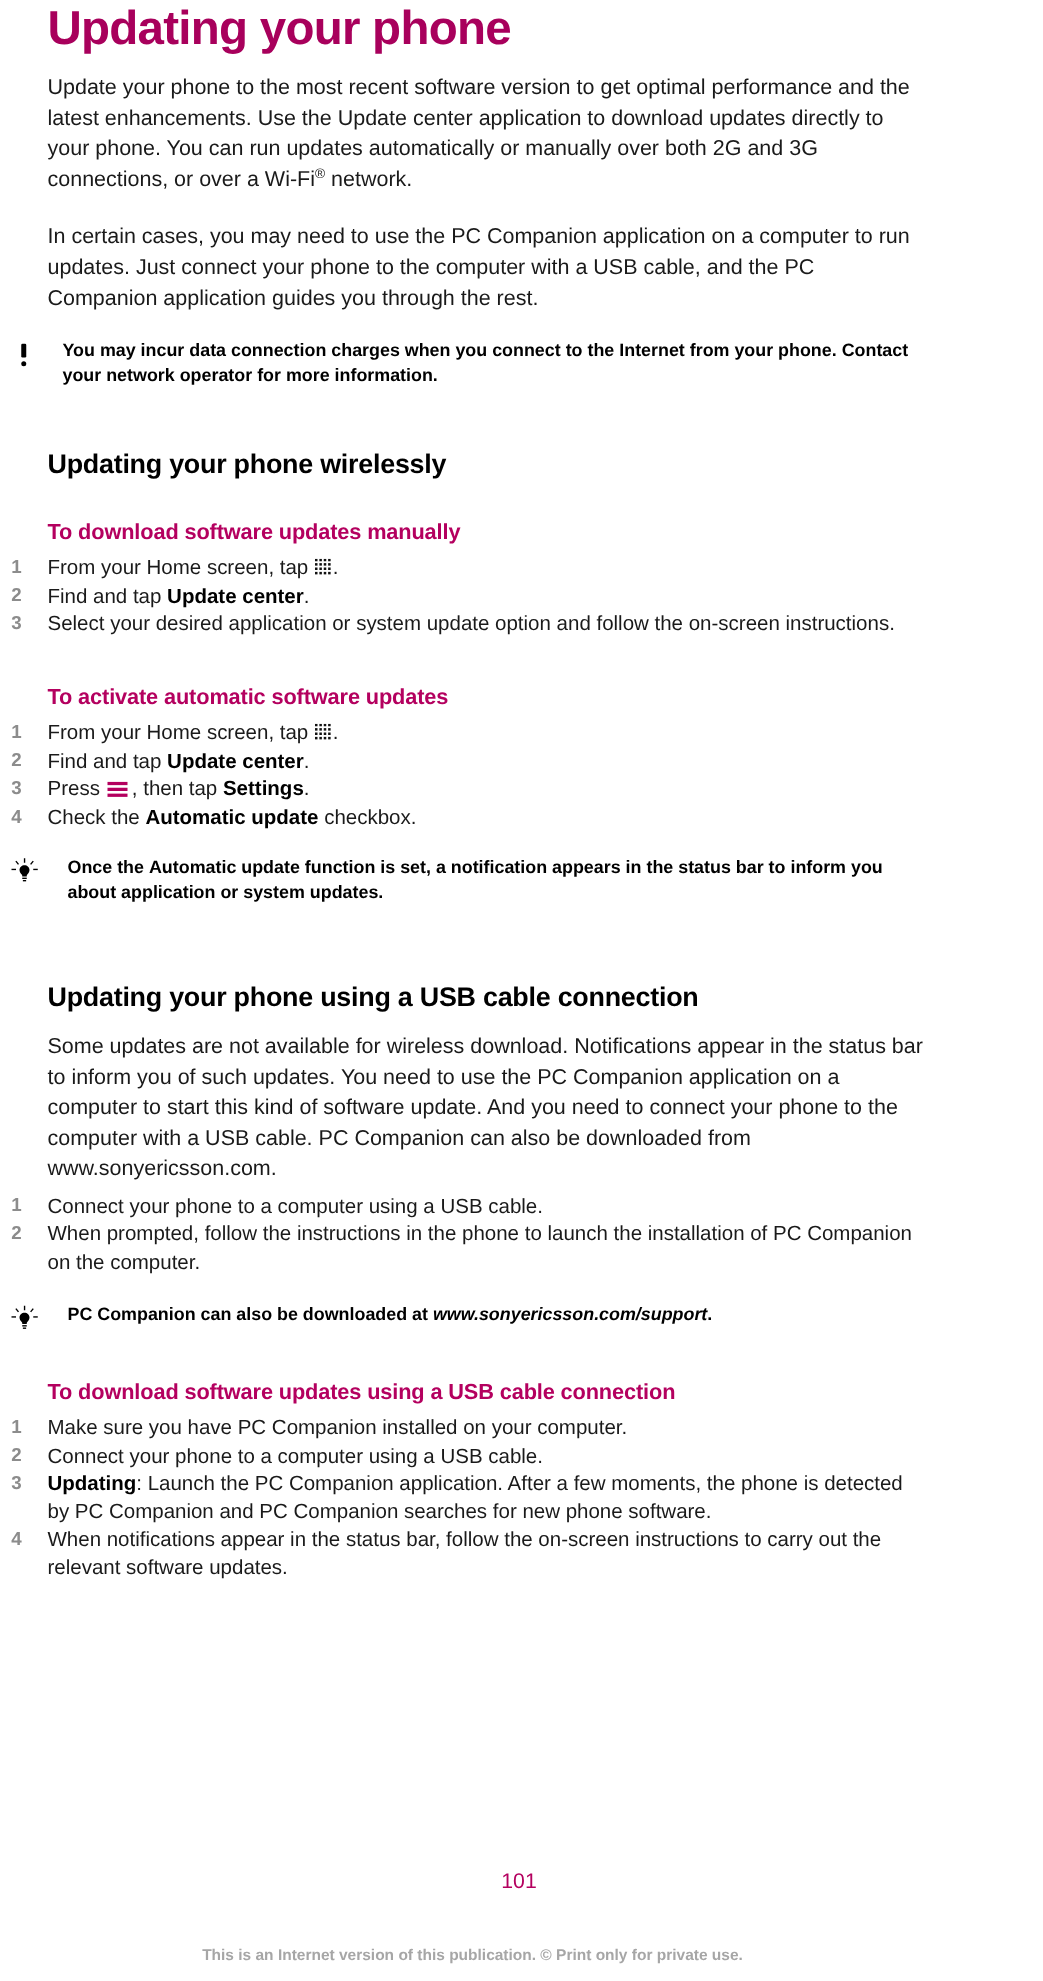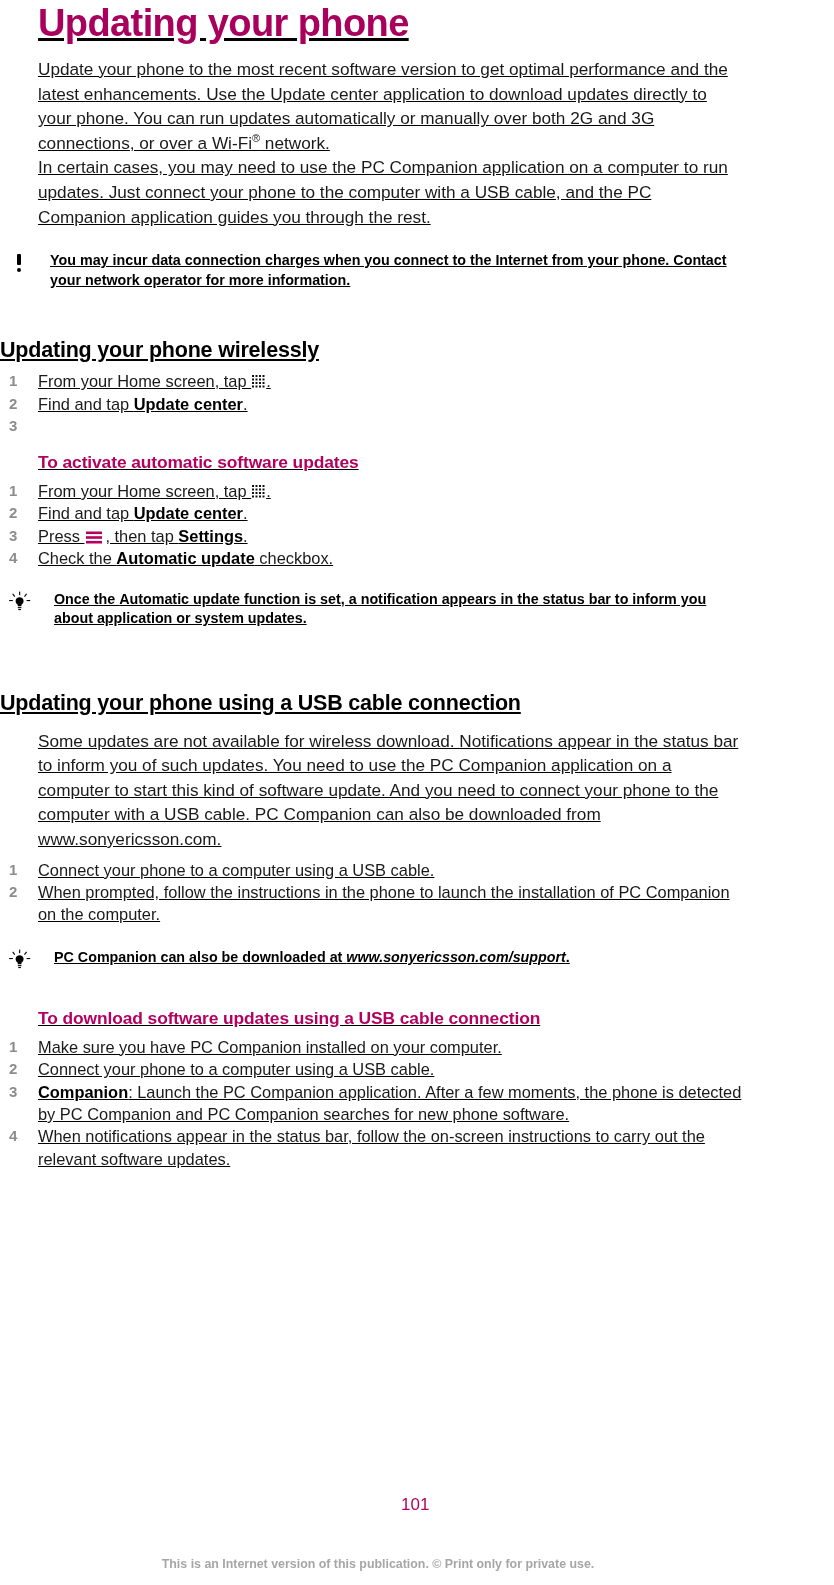--- a/index.html
+++ b/index.html
@@ -16,21 +16,20 @@
     color: #000000;
     -webkit-font-smoothing: antialiased;
   }
   .page {
     position: relative;
     width: 756px;
     height: 1585px;
     box-sizing: border-box;
     padding: 0;
     overflow: hidden;
-    text-decoration: underline;
   }
 
   
   .chapter-title {
     color: #a8005c;
     font-size: 38px;
     font-weight: bold;
     letter-spacing: -0.6px;
     line-height: 1.0;
     margin: 0;
@@ -43,21 +42,21 @@
     padding-left: 38px;
     padding-right: 14px;
   }
   p.body {
     font-size: 17.2px;
     line-height: 24.6px;
     margin: 0;
     color: #1a1a1a;
   }
   p.body.first { margin-top: 15px; }
-  p.body.second { }
+  p.body.second { margin-top: 21px; }
   p.body.section { margin-top: 13px; }
   sup.reg {
     font-size: 11px;
     vertical-align: super;
     line-height: 0;
   }
 
   
   .note {
     display: flex;
@@ -111,20 +110,21 @@
 
   
   .icon-bulb { width: 24px; height: 22px; display:block; }
 
   
   h2.section-head {
     font-size: 21.5px;
     font-weight: bold;
     color: #000;
     margin: 0;
+    padding-left: 38px;
     letter-spacing: -0.2px;
   }
   h2.section-head.first-head { margin-top: 48px; }
   h2.section-head.usb-head { margin-top: 62px; }
 
   h3.task-head {
     font-size: 17.4px;
     font-weight: bold;
     color: #b4005f;
     margin: 0;
@@ -220,20 +220,21 @@
       <div class="icon-exclaim">
         <div class="bar"></div>
         <div class="dot"></div>
       </div>
     </div>
     <div class="note-text">You may incur data connection charges when you connect to the Internet from your phone. Contact your network operator for more information.</div>
   </div>
 
   <h2 class="section-head first-head">Updating your phone wirelessly</h2>
 
+  <h3 class="task-head t1">To download software updates manually</h3>
   <ol class="steps">
     <li>
       <span class="num">1</span><span>From your Home screen, tap </span><span class="icon-grid"><svg viewBox="0 0 13 13" width="13" height="13">
             <g fill="#111">
               <rect x="0" y="0" width="2" height="2"></rect>
               <rect x="3.5" y="0" width="2" height="2"></rect>
               <rect x="7" y="0" width="2" height="2"></rect>
               <rect x="10.5" y="0" width="2" height="2"></rect>
               <rect x="0" y="3.5" width="2" height="2"></rect>
               <rect x="3.5" y="3.5" width="2" height="2"></rect>
@@ -247,21 +248,21 @@
               <rect x="3.5" y="10.5" width="2" height="2"></rect>
               <rect x="7" y="10.5" width="2" height="2"></rect>
               <rect x="10.5" y="10.5" width="2" height="2"></rect>
             </g>
           </svg></span><span>.</span>
     </li>
     <li>
       <span class="num">2</span><span>Find and tap </span><b>Update center</b><span>.</span>
     </li>
     <li>
-      <span class="num">3</span>
+      <span class="num">3</span><span>Select your desired application or system update option and follow the on-screen instructions.</span>
     </li>
   </ol>
 
   <h3 class="task-head t2">To activate automatic software updates</h3>
   <ol class="steps">
     <li>
       <span class="num">1</span><span>From your Home screen, tap </span><span class="icon-grid"><svg viewBox="0 0 13 13" width="13" height="13">
             <g fill="#111">
               <rect x="0" y="0" width="2" height="2"></rect>
               <rect x="3.5" y="0" width="2" height="2"></rect>
@@ -352,21 +353,21 @@
 
   <h3 class="task-head t4">To download software updates using a USB cable connection</h3>
   <ol class="steps">
     <li>
       <span class="num">1</span><span>Make sure you have PC Companion installed on your computer.</span>
     </li>
     <li>
       <span class="num">2</span><span>Connect your phone to a computer using a USB cable.</span>
     </li>
     <li>
-      <span class="num">3</span><b>Companion</b><span>: Launch the PC Companion application. After a few moments, the phone is detected by PC Companion and PC Companion searches for new phone software.</span>
+      <span class="num">3</span><b>Updating</b><span>: Launch the PC Companion application. After a few moments, the phone is detected by PC Companion and PC Companion searches for new phone software.</span>
     </li>
     <li>
       <span class="num">4</span><span>When notifications appear in the status bar, follow the on-screen instructions to carry out the relevant software updates.</span>
     </li>
   </ol>
 
   <div class="page-number">101</div>
   <div class="footer-note">This is an Internet version of this publication. © Print only for private use.</div>
 
 </div>

